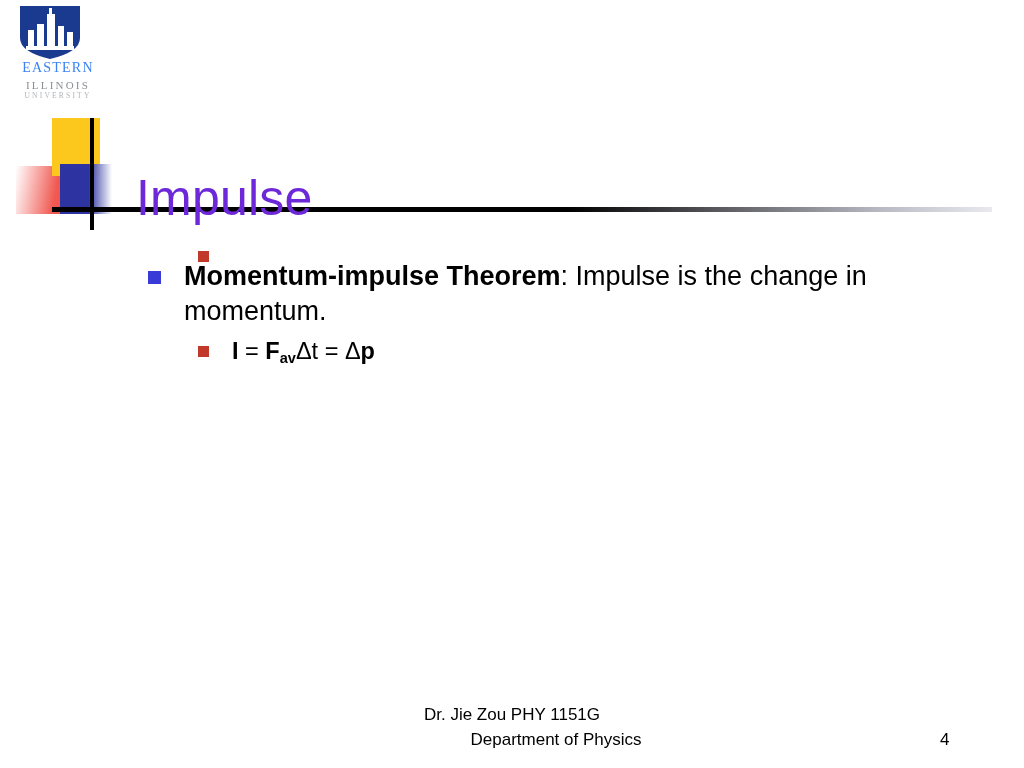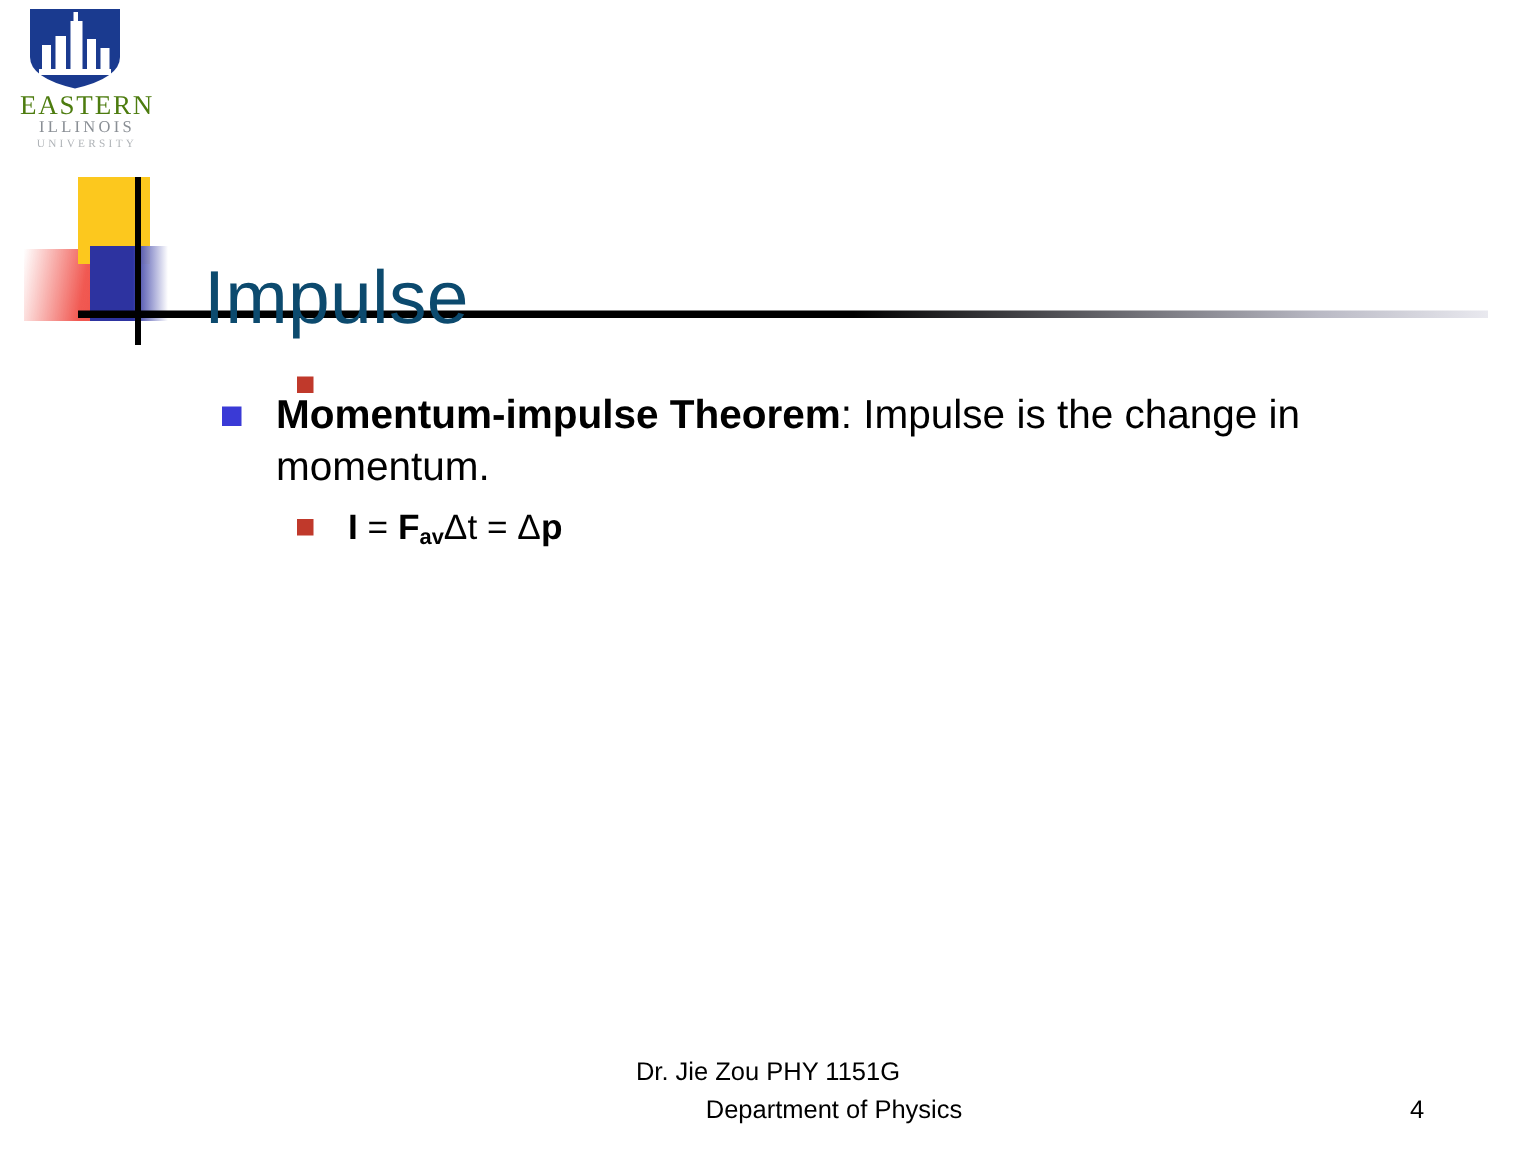--- a/index.html
+++ b/index.html
@@ -30,23 +30,23 @@
     width: 64px;
     height: 56px;
   }
   .logo-shield svg { display: block; }
   .logo-eastern {
     position: absolute;
     left: 2px;
     top: 56px;
     width: 100px;
     text-align: center;
-    color: #4d7c0f;
+    color: #3b82f6;
     font-family: "Liberation Serif", serif;
-    font-size: 18px;
+    font-size: 14px;
     letter-spacing: 1.2px;
     font-weight: 400;
   }
   .logo-illinois {
     position: absolute;
     left: 2px;
     top: 75px;
     width: 100px;
     text-align: center;
     color: #8a8f95;
@@ -113,21 +113,21 @@
     top: 207px;
     height: 5px;
     width: 940px;
     background: linear-gradient(90deg, #000000 0%, #000000 55%, #b9b9c4 88%, #e9e9ef 100%);
   }
 
   .slide-title {
     position: absolute;
     left: 136px;
     top: 124px;
-    color: #0c4a6e;
+    color: #6d28d9;
     font-size: 50px;
     line-height: 1.05;
     font-weight: 400;
     letter-spacing: 0.2px;
     margin-top: 48px;
   }
 
   
   .body-area {
     position: absolute;

